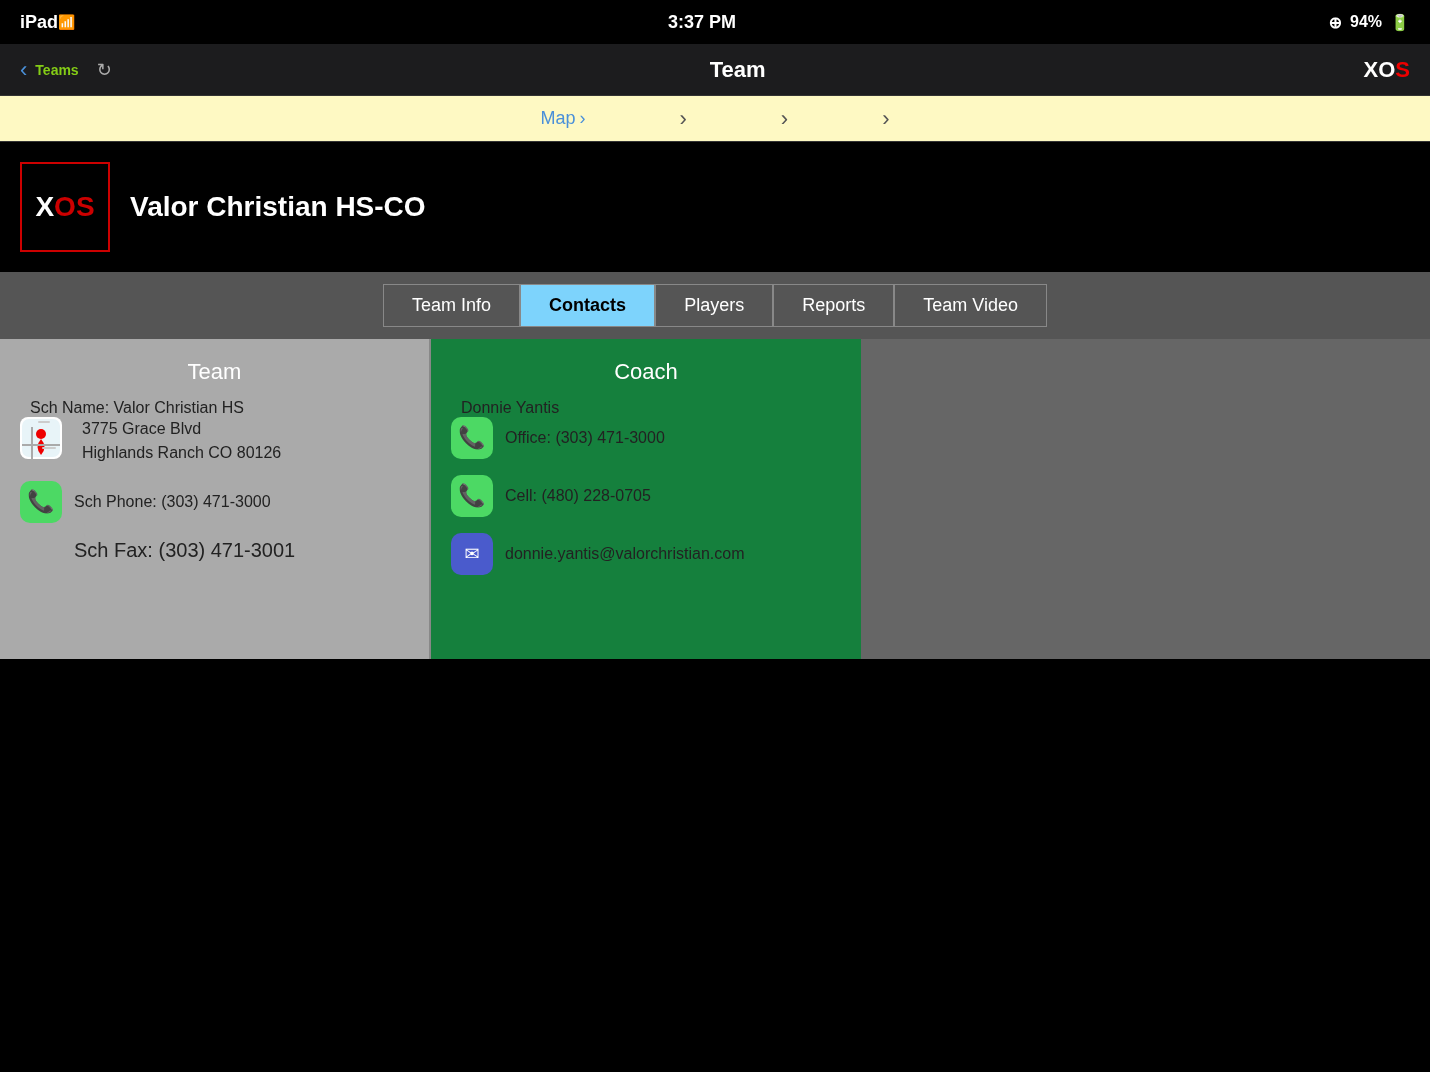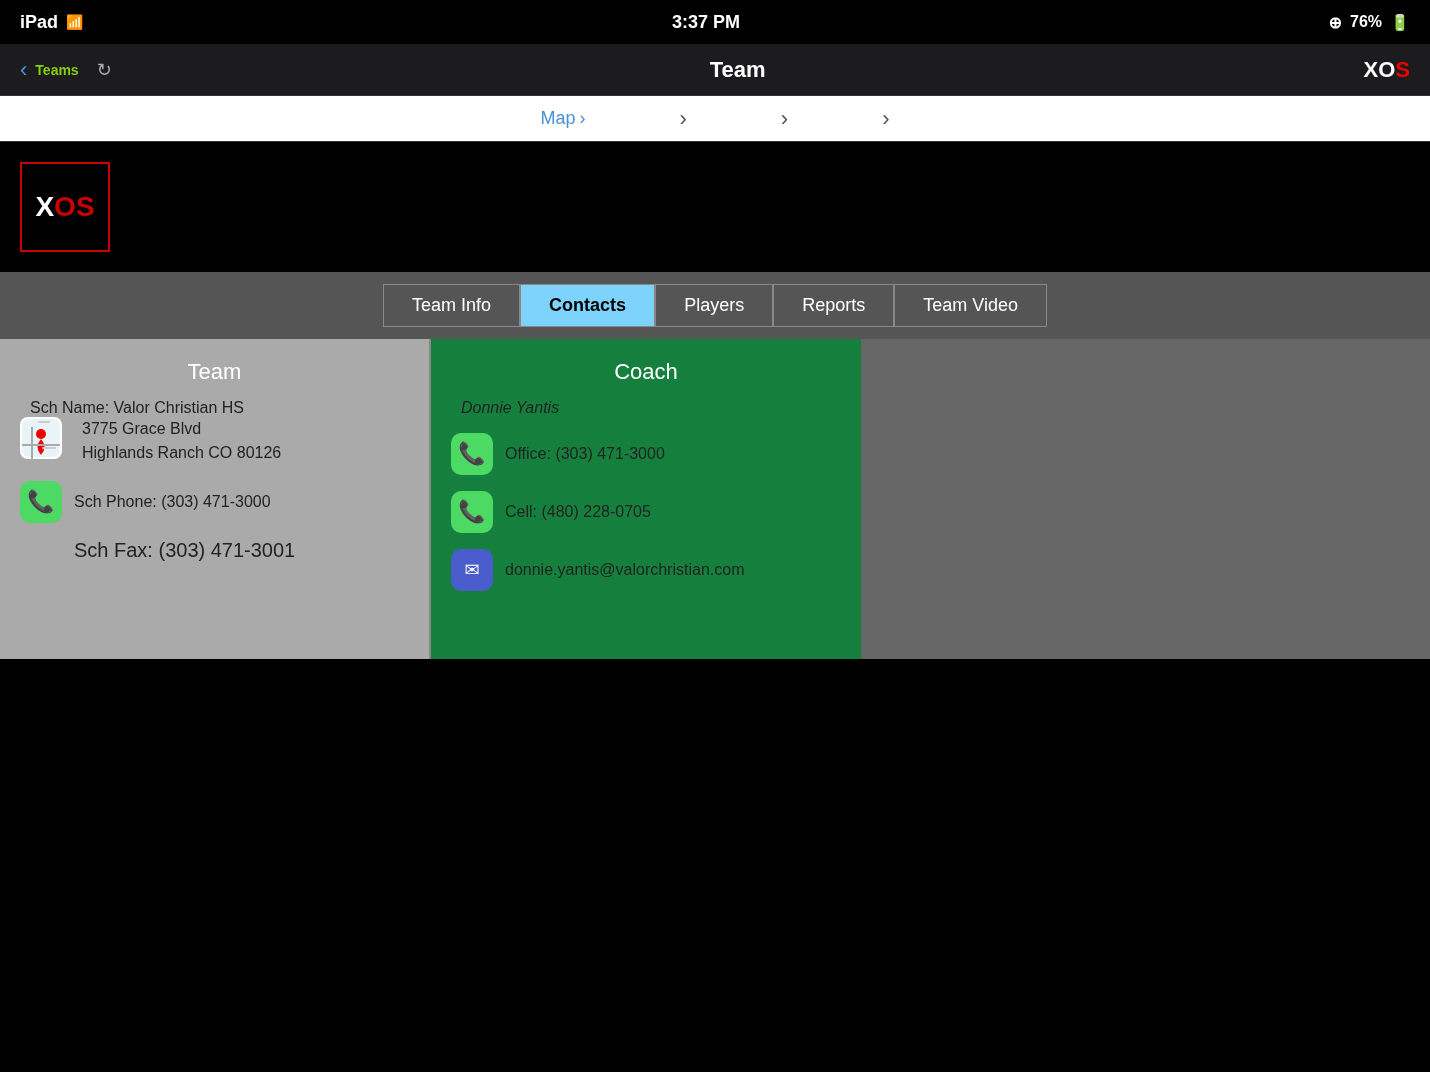--- a/index.html
+++ b/index.html
@@ -16,21 +16,21 @@
     .status-bar {
       background: #000;
       display: flex;
       align-items: center;
       justify-content: space-between;
       padding: 0 20px;
       height: 44px;
       font-size: 18px;
       font-weight: 600;
     }
-    .status-left { display: flex; align-items: center; gap: 8px; }
+    .status-left { display: flex; align-items: center; gap: 0; }
     .status-center { font-size: 18px; font-weight: 600; }
     .status-right { display: flex; align-items: center; gap: 8px; font-size: 16px; }
     .wifi-icon { font-size: 14px; }
 
     
     .nav-bar {
       background: #1c1c1e;
       display: flex;
       align-items: center;
       justify-content: space-between;
@@ -42,21 +42,21 @@
     .nav-back-icon { color: #4a90d9; font-size: 22px; }
     .nav-back-label { color: #84cc16; font-size: 14px; font-weight: 700; }
     .nav-reload { color: #aaa; font-size: 18px; margin-left: 10px; }
     .nav-title { font-size: 22px; font-weight: 600; color: #fff; }
     .nav-right { font-size: 22px; font-weight: 700; }
     .xo-x { color: #fff; }
     .xo-o { color: #e00; }
 
     
     .breadcrumb-bar {
-      background: #ffffff;
+      background: #fef9c3;
       display: flex;
       align-items: center;
       justify-content: center;
       padding: 0 20px;
       height: 46px;
       border-bottom: 1px solid #333;
       gap: 94px;
     }
     .breadcrumb-map { display: flex; align-items: center; gap: 4px; color: #4a90d9; font-size: 18px; }
     .breadcrumb-arrow { color: #555; font-size: 22px; }
@@ -177,23 +177,22 @@
 
     
     .coach-section {
       background: #15803d;
       flex: 0 0 430px;
       padding: 20px 20px 30px 20px;
     }
     .coach-name {
       font-size: 16px;
       color: #222;
-      margin-bottom: 16px;
+      margin-bottom: 0;
       padding-left: 10px;
-      font-style: italic;
     }
     .coach-row {
       display: flex;
       align-items: center;
       gap: 12px;
       margin-bottom: 16px;
     }
     .email-icon {
       width: 42px;
       height: 42px;
@@ -223,21 +222,21 @@
 <body>
 
 <div class="status-bar">
   <div class="status-left">
     <span>iPad</span>
     <span class="wifi-icon">📶</span>
   </div>
   <div class="status-center">3:37 PM</div>
   <div class="status-right">
     <span>⊕</span>
-    <span>76%</span>
+    <span>94%</span>
     <span>🔋</span>
   </div>
 </div>
 
 <div class="nav-bar">
   <div class="nav-left">
     <span class="nav-back-icon">‹</span>
     <span class="nav-back-label">Teams</span>
     <span class="nav-reload">↻</span>
   </div>
@@ -256,20 +255,21 @@
   <span class="breadcrumb-arrow">›</span>
   <span class="breadcrumb-arrow">›</span>
 </div>
 
 <div class="team-header">
   <div class="team-logo">
     <span class="team-logo-text">
       <span class="team-logo-x">X</span><span class="team-logo-o">O</span><span class="team-logo-s">S</span>
     </span>
   </div>
+  <div class="team-name">Valor Christian HS-CO</div>
 </div>
 
 <div class="tab-bar">
   <div class="tab-item">Team Info</div>
   <div class="tab-item active">Contacts</div>
   <div class="tab-item">Players</div>
   <div class="tab-item">Reports</div>
   <div class="tab-item">Team Video</div>
 </div>
 

